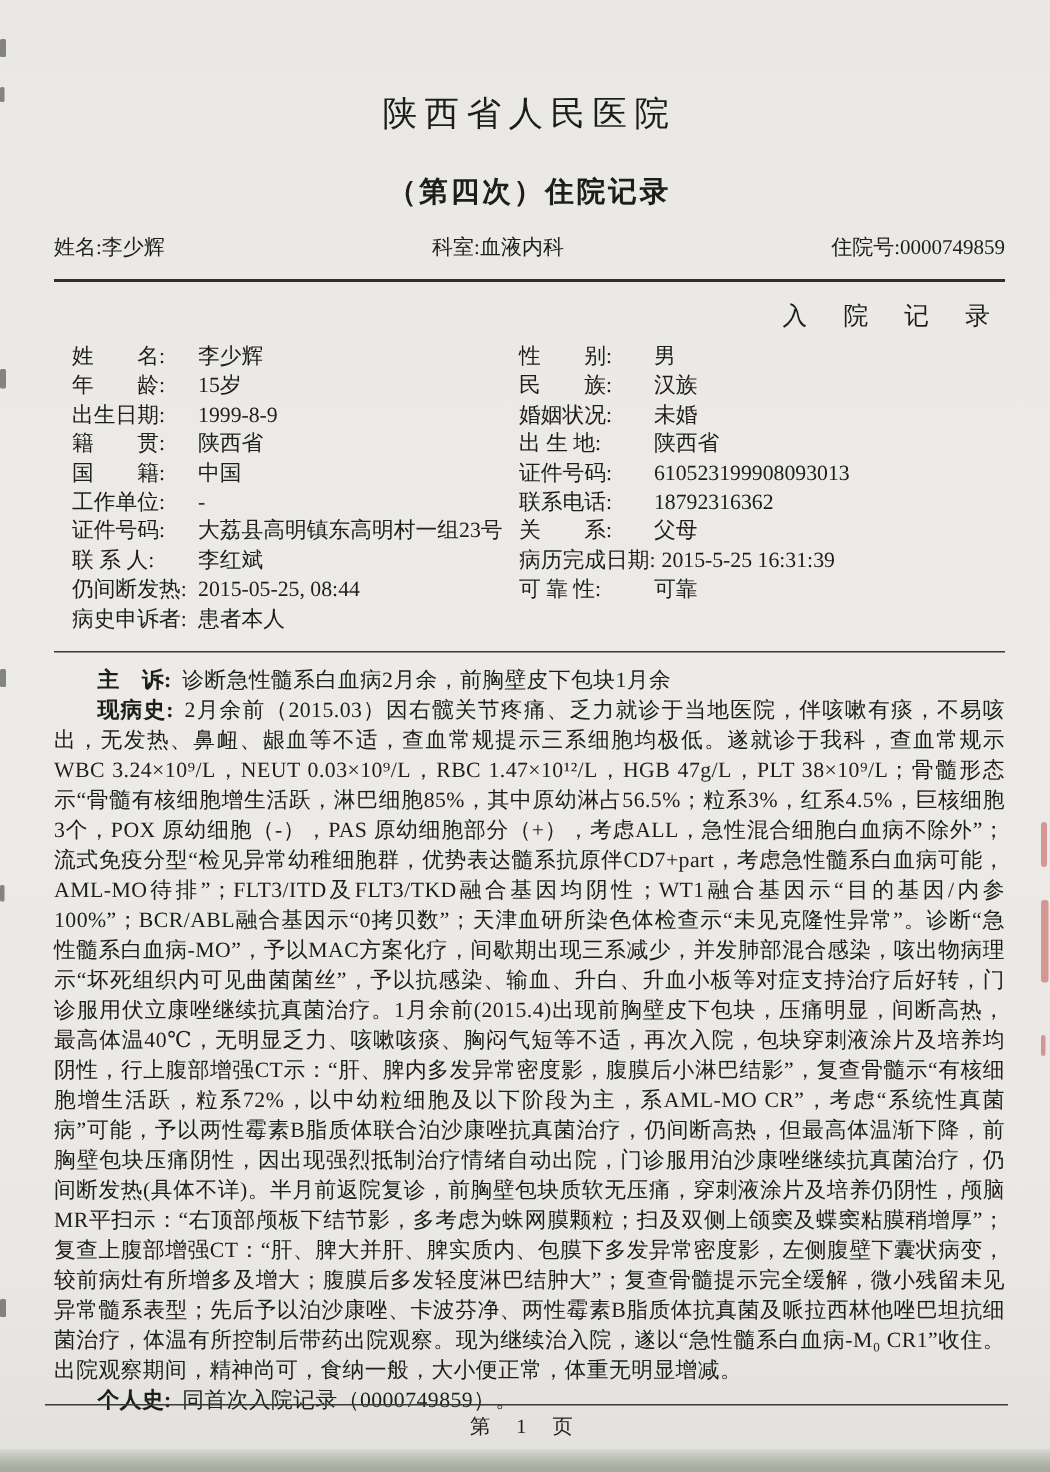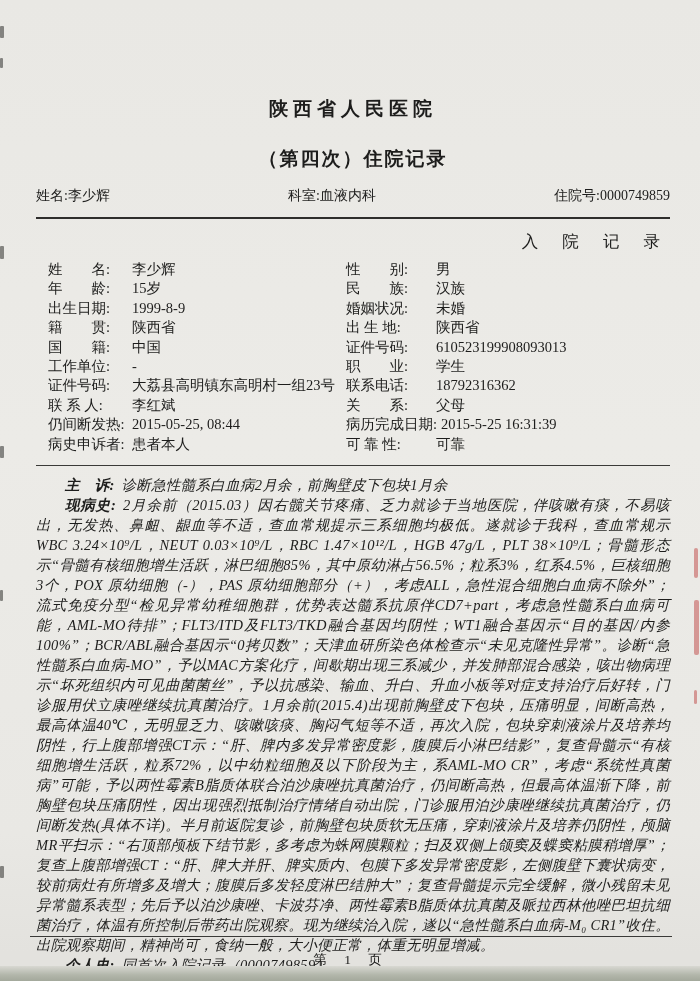--- a/index.html
+++ b/index.html
@@ -3,38 +3,38 @@
 <meta charset="utf-8">
 <style>
   html,body { margin:0; padding:0; background:#9a9d94; }
   .page {
     position:relative; width:700px; height:981px; overflow:hidden;
     background:linear-gradient(180deg,#e9e8e4 0%, #ecebe7 45%, #e9e8e4 85%, #e3e2de 97%);
     font-family:"Liberation Serif","DejaVu Serif",serif;
     color:#1d1d1c;
   }
   .content { padding:0 30px 0 36px; }
-  .hospital { text-align:center; font-size:19px; font-weight:bold; letter-spacing:5px; padding-top:96px; }
+  .hospital { text-align:center; font-size:23px; font-weight:normal; letter-spacing:5px; padding-top:60px; }
   .record-title { text-align:center; font-size:19px; font-weight:bold; letter-spacing:2px; margin-top:24px; }
   .info-bar { display:flex; justify-content:space-between; align-items:flex-end;
     font-size:14px; margin-top:15px; padding-bottom:12px; border-bottom:2px solid #2e2e2c; }
   .section-title { text-align:right; font-size:16.5px; font-weight:normal; letter-spacing:10px; margin-top:12px; }
   .fields { display:flex; margin-top:7px; font-size:14.5px; }
   .fcol-left { width:47%; }
   .fcol-right { width:53%; }
   .frow { line-height:19.4px; white-space:nowrap;margin-left:12px; }
   .flabel { display:inline-block; min-width:80px; }
   .fcol-right .flabel { min-width:86px; }
   .fvalue { margin-left:4px; }
   .divider { border-top:1.5px solid #3a3a38; margin-top:11px; }
-  .body-text { margin-top:9px; font-size:14.5px; line-height:20px; text-align:justify; letter-spacing:0.3px;font-style:italic; }
+  .body-text { margin-top:9px; font-size:14.5px; line-height:20px; text-align:justify; letter-spacing:0.3px; }
   .body-text p { margin:0; text-indent:2em; }
   .plabel { font-weight:bold; margin-right:7px; }
   .footer { position:absolute; left:30px; right:28px; top:936px;
-    border-top:1.5px solid #3a3a38; text-align:center; font-size:13.5px; letter-spacing:7px; padding-top:14px; }
+    border-top:1.5px solid #3a3a38; text-align:center; font-size:13.5px; letter-spacing:7px; padding-top:5px; }
   .bottom-band { position:absolute; left:0; right:0; bottom:0; height:15px;
     background:linear-gradient(180deg,#d8d8d2 0%, #b2b6aa 60%, #a3a89b 100%); }
   .edge-mark { position:absolute; left:0; background:#4d4d49; opacity:.65; border-radius:1px; }
   .red-mark { position:absolute; background:rgba(186,52,48,.45); filter:blur(.5px); border-radius:2px; }
 </style>
 </head>
 <body>
 
 <div class="page">
   <div class="content">
@@ -61,21 +61,20 @@
         <div class="frow"><span class="flabel">联 系 人:</span><span class="fvalue">李红斌</span></div>
         <div class="frow"><span class="flabel">仍间断发热:</span><span class="fvalue">2015-05-25, 08:44</span></div>
         <div class="frow"><span class="flabel">病史申诉者:</span><span class="fvalue">患者本人</span></div>
       </div>
       <div class="fcol-right">
         <div class="frow"><span class="flabel">性　　别:</span><span class="fvalue">男</span></div>
         <div class="frow"><span class="flabel">民　　族:</span><span class="fvalue">汉族</span></div>
         <div class="frow"><span class="flabel">婚姻状况:</span><span class="fvalue">未婚</span></div>
         <div class="frow"><span class="flabel">出 生 地:</span><span class="fvalue">陕西省</span></div>
         <div class="frow"><span class="flabel">证件号码:</span><span class="fvalue">610523199908093013</span></div>
-        <div class="frow"><span class="flabel">职　　业:</span><span class="fvalue">学生</span></div>
         <div class="frow"><span class="flabel">联系电话:</span><span class="fvalue">18792316362</span></div>
         <div class="frow"><span class="flabel">关　　系:</span><span class="fvalue">父母</span></div>
         <div class="frow"><span class="flabel">病历完成日期:</span><span class="fvalue">2015-5-25 16:31:39</span></div>
         <div class="frow"><span class="flabel">可 靠 性:</span><span class="fvalue">可靠</span></div>
       </div>
     </div>
 
     <div class="divider"></div>
 
     <div class="body-text">

